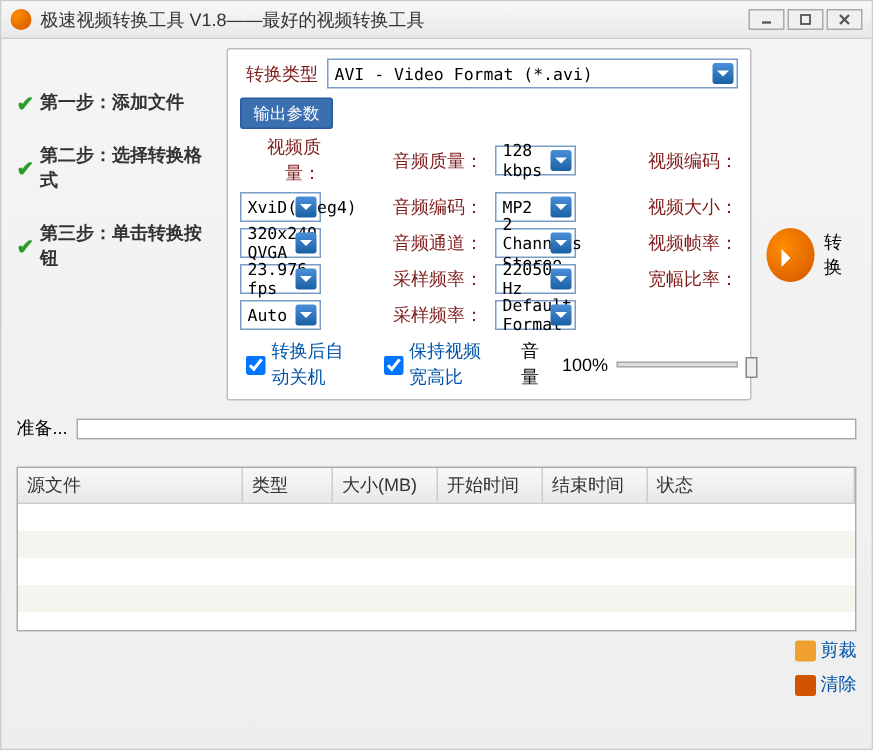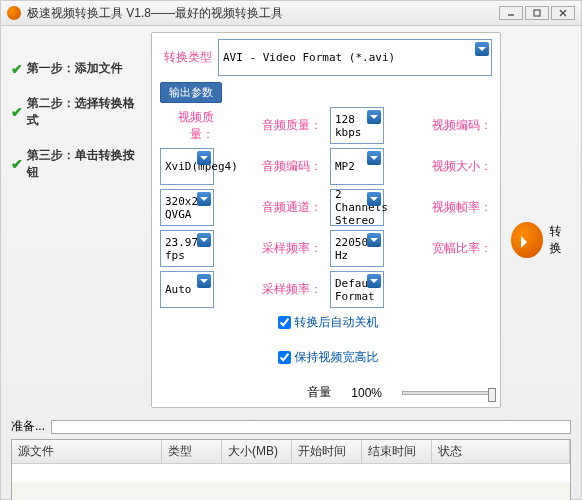--- a/index.html
+++ b/index.html
@@ -11,40 +11,40 @@
 .win-btns { display: flex; gap: 2px; }
 .win-btn { width: 24px; height: 14px; border: 1px solid #aaa; background: #f0f0f0; display: flex; align-items: center; justify-content: center; cursor: pointer; }
 .win-btn svg { width: 10px; height: 10px; }
 .content { flex: 1; display: flex; flex-direction: column; padding: 6px 10px; }
 .top-section { display: flex; gap: 10px; }
 .steps { width: 130px; padding-top: 28px; }
 .step { display: flex; align-items: center; gap: 4px; margin-bottom: 18px; color: #333; font-weight: bold; }
 .check { color: #2a9d2a; font-size: 14px; }
 .settings-panel { flex: 1; border: 1px solid #bdbdbd; background: #fff; padding: 6px 8px; border-radius: 2px; position: relative; }
 .type-row { display: flex; align-items: center; gap: 6px; margin-bottom: 6px; }
-.label { color: #ec4899; font-size: 12px; min-width: 52px; text-align: right; }
-.dropdown { flex: 1; height: 37px; border: 1px solid #7a9cc6; background: #fff; display: flex; align-items: center; padding: 0 18px 0 4px; position: relative; font-family: monospace; font-size: 11px; }
+.label { color: #7f1d1d; font-size: 12px; min-width: 52px; text-align: right; }
+.dropdown { flex: 1; height: 20px; border: 1px solid #7a9cc6; background: #fff; display: flex; align-items: center; padding: 0 18px 0 4px; position: relative; font-family: monospace; font-size: 11px; }
 .dropdown::after { content: ""; position: absolute; right: 2px; top: 2px; width: 14px; height: 14px; background: linear-gradient(#4a90d9, #1a5fa3); border-radius: 2px; }
 .dropdown::before { content: ""; position: absolute; right: 5px; top: 7px; border: 4px solid transparent; border-top-color: #fff; z-index: 1; }
 .tab-strip { display: flex; margin-bottom: 4px; }
 .tab { padding: 2px 8px; border: 1px solid #2c5aa0; border-radius: 2px; font-size: 11px; color: #fff; background: #3a6fb0; cursor: pointer; }
 .grid { display: grid; grid-template-columns: 54px 100px 54px 100px; gap: 4px 8px; align-items: center; }
 .grid .label { text-align: right; }
-.checkrow { display: flex; align-items: center; gap: 18px; margin-top: 6px; padding-left: 4px; flex-direction: column; }
+.checkrow { display: flex; align-items: center; gap: 18px; margin-top: 6px; padding-left: 4px; }
 .checkbox-wrap { display: flex; align-items: center; gap: 4px; color: #0055aa; }
 .checkbox-wrap input { width: 13px; height: 13px; }
-.volume { display: flex; align-items: center; gap: 20px; margin-left: auto; }
+.volume { display: flex; align-items: center; gap: 6px; margin-left: auto; }
 .slider { width: 90px; height: 4px; background: #ddd; border: 1px solid #aaa; position: relative; }
 .slider::after { content: ""; position: absolute; left: 85px; top: -4px; width: 6px; height: 12px; background: #eee; border: 1px solid #888; }
 .convert-section { width: 60px; display: flex; flex-direction: row; align-items: center; justify-content: center; gap: 6px; padding-top: 40px; }
 .convert-icon { width: 36px; height: 36px; background: radial-gradient(circle at 35% 35%, #ff8c00, #d35400); border-radius: 50%; position: relative; }
 .convert-icon::after { content: ""; position: absolute; top: 14px; left: 10px; border: 6px solid transparent; border-left-color: #fff; }
 .prep-row { margin-top: 10px; display: flex; align-items: center; gap: 6px; }
 .prep-bar { flex: 1; height: 14px; border: 1px solid #aaa; background: #fff; }
-.table-wrap { margin-top: 4px; border: 1px solid #aaa; background: #fff; height: 110px; overflow: hidden; }
+.table-wrap { margin-top: 17px; border: 1px solid #aaa; background: #fff; height: 110px; overflow: hidden; }
 .table-header { display: flex; background: linear-gradient(#f8f8f8, #e8e8e8); border-bottom: 1px solid #ccc; }
 .th { padding: 3px 6px; border-right: 1px solid #ccc; font-size: 12px; color: #333; }
 .th:nth-child(1){width:150px}.th:nth-child(2){width:60px}.th:nth-child(3){width:70px}.th:nth-child(4){width:70px}.th:nth-child(5){width:70px}.th:nth-child(6){flex:1}
 .table-body { background: repeating-linear-gradient(#fff, #fff 18px, #f5f5f0 18px, #f5f5f0 36px); height: 90px; }
 .link-btn { display: flex; align-items: center; gap: 3px; color: #0055aa; cursor: pointer; padding-left: 12px; }
 .link-btn .icon-box { width: 14px; height: 14px; background: #f0a030; border-radius: 2px; }
 </style>
 </head>
 <body>
 

